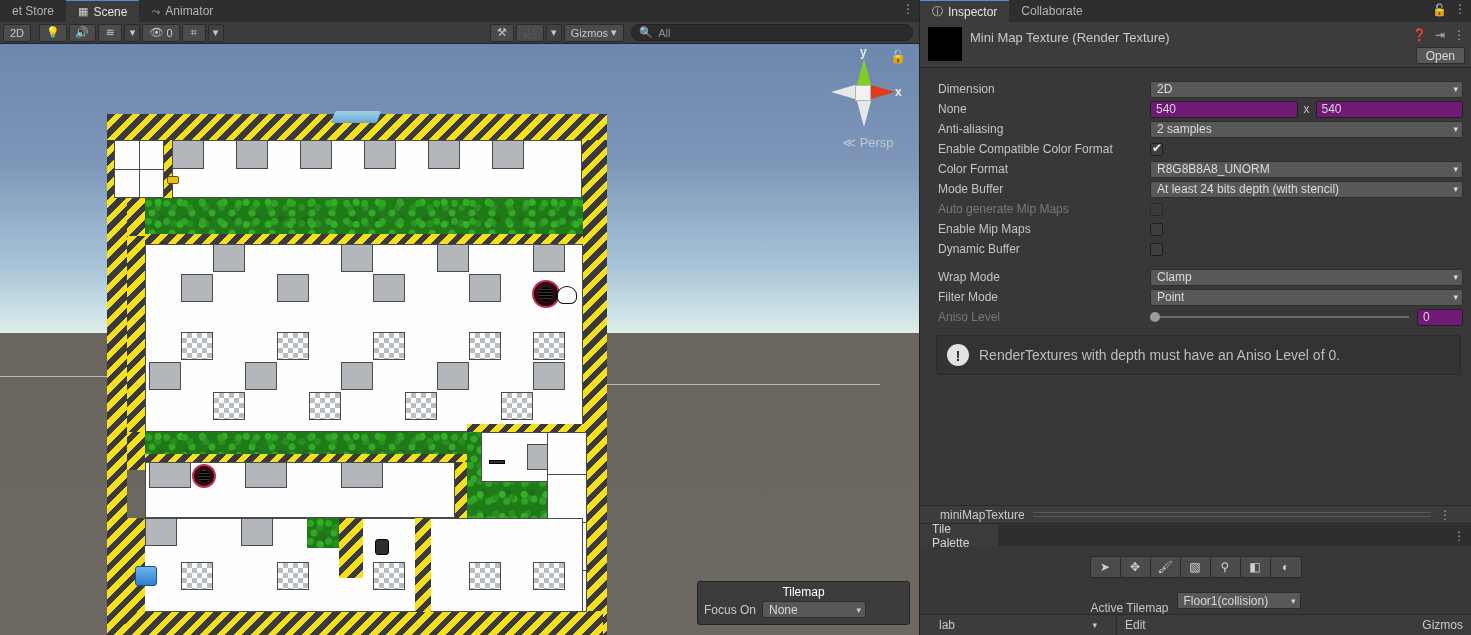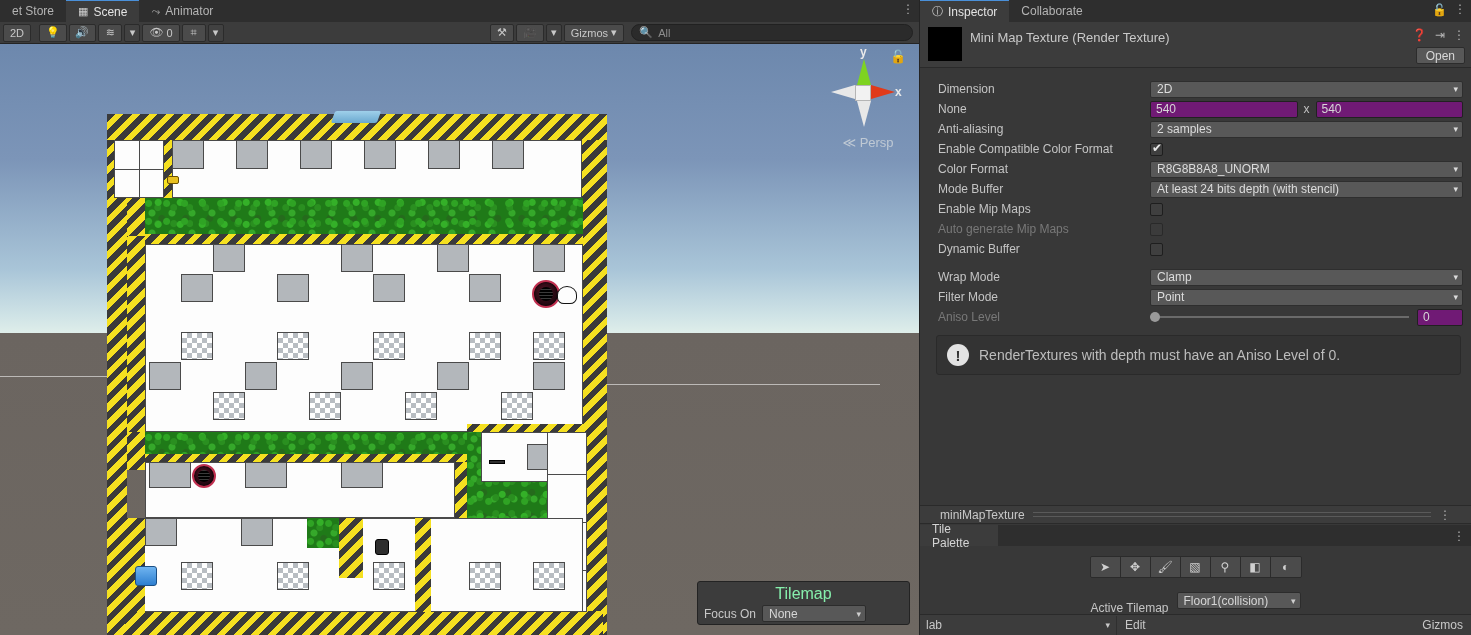--- a/index.html
+++ b/index.html
@@ -115,21 +115,21 @@
   .cone { position: absolute; width: 0; height: 0; }
   .gcube { position: absolute; left: 36px; top: 38px; width: 16px; height: 16px; background: #f2f2f2; border: 1px solid #b5b5b5; }
   .persp { position: absolute; left: 8px; top: 88px; width: 82px; text-align: center; color: #bfc9d4; font-size: 13px; }
   .lock-g { position: absolute; right: 2px; top: 2px; color: #cfd8e2; font-size: 13px; }
 
   
   #focus-overlay {
     position: absolute; left: 697px; top: 581px; width: 213px; height: 44px;
     background: #3c3c3c; border: 1px solid #232323; border-radius: 3px;
   }
-  #focus-overlay .ftitle { text-align: center; font-size: 16px; color: #86efac; padding: 3px 0 2px; }
+  #focus-overlay .ftitle { text-align: center; font-size: 12px; color: #ffffff; padding: 3px 0 2px; }
   #focus-overlay .frow { display: flex; align-items: center; padding: 0 6px; gap: 6px; }
   #focus-overlay .flabel { font-size: 12px; color: #c8c8c8; }
   .dropdown {
     background: #585858; border: 1px solid #2c2c2c; border-radius: 2px;
     height: 17px; display: flex; align-items: center; justify-content: space-between;
     padding: 0 4px 0 6px; color: #d6d6d6; font-size: 12px; cursor: default;
   }
   .dropdown .car { font-size: 9px; color: #cfcfcf; margin-left: 6px; }
 
   
@@ -211,21 +211,21 @@
   }
   .tool:last-child { border-right: none; }
   .atrow { display: flex; align-items: center; justify-content: center; gap: 8px; margin-top: 8px; }
   .atlabel { font-size: 12px; color: #c4c4c4; margin-top: 15px; }
   .atsel { width: 124px; }
   #status-bar {
     position: absolute; left: 0; bottom: 0; width: 551px; height: 21px; background: #3c3c3c;
     border-top: 1px solid #2a2a2a; display: flex; align-items: center;
   }
   #status-bar .sb-sel { width: 196px; height: 19px; background: #3c3c3c; border: none;
-     display:flex; align-items:center; justify-content: space-between; padding: 0 6px; font-size: 12px; color: #c8c8c8; }
+     display:flex; align-items:center; justify-content: space-between; padding: 0 19px; font-size: 12px; color: #c8c8c8; }
   #status-bar .sb-edit { padding: 0 8px; font-size: 12px; color: #c8c8c8; border-left: 1px solid #2f2f2f; height:19px; display:flex; align-items:center; }
   #status-bar .sb-gizmos { margin-left: auto; padding: 0 8px; font-size: 12px; color: #c8c8c8; }
 
   .divider-v { position: absolute; left: 919px; top: 0; width: 1px; height: 635px; background: #242424; }
 </style>
 </head>
 <body>
 
 <div id="root">
 
@@ -485,30 +485,30 @@
         <div class="plabel">Mode Buffer</div>
         <div class="pfield">
           <div class="sel">
             <span>At least 24 bits depth (with stencil)</span>
             <span style="font-size:9px">▾</span>
           </div>
         </div>
       </div>
 
       <div class="prow">
+        <div class="plabel dis">Auto generate Mip Maps</div>
+        <div class="pfield">
+          <div class="cbox" style="opacity:.55"></div>
+        </div>
+      </div>
+
+      <div class="prow">
         <div class="plabel">Enable Mip Maps</div>
         <div class="pfield">
           <div class="cbox"></div>
-        </div>
-      </div>
-
-      <div class="prow">
-        <div class="plabel dis">Auto generate Mip Maps</div>
-        <div class="pfield">
-          <div class="cbox" style="opacity:.55"></div>
         </div>
       </div>
 
       <div class="prow">
         <div class="plabel">Dynamic Buffer</div>
         <div class="pfield">
           <div class="cbox"></div>
         </div>
       </div>
 

